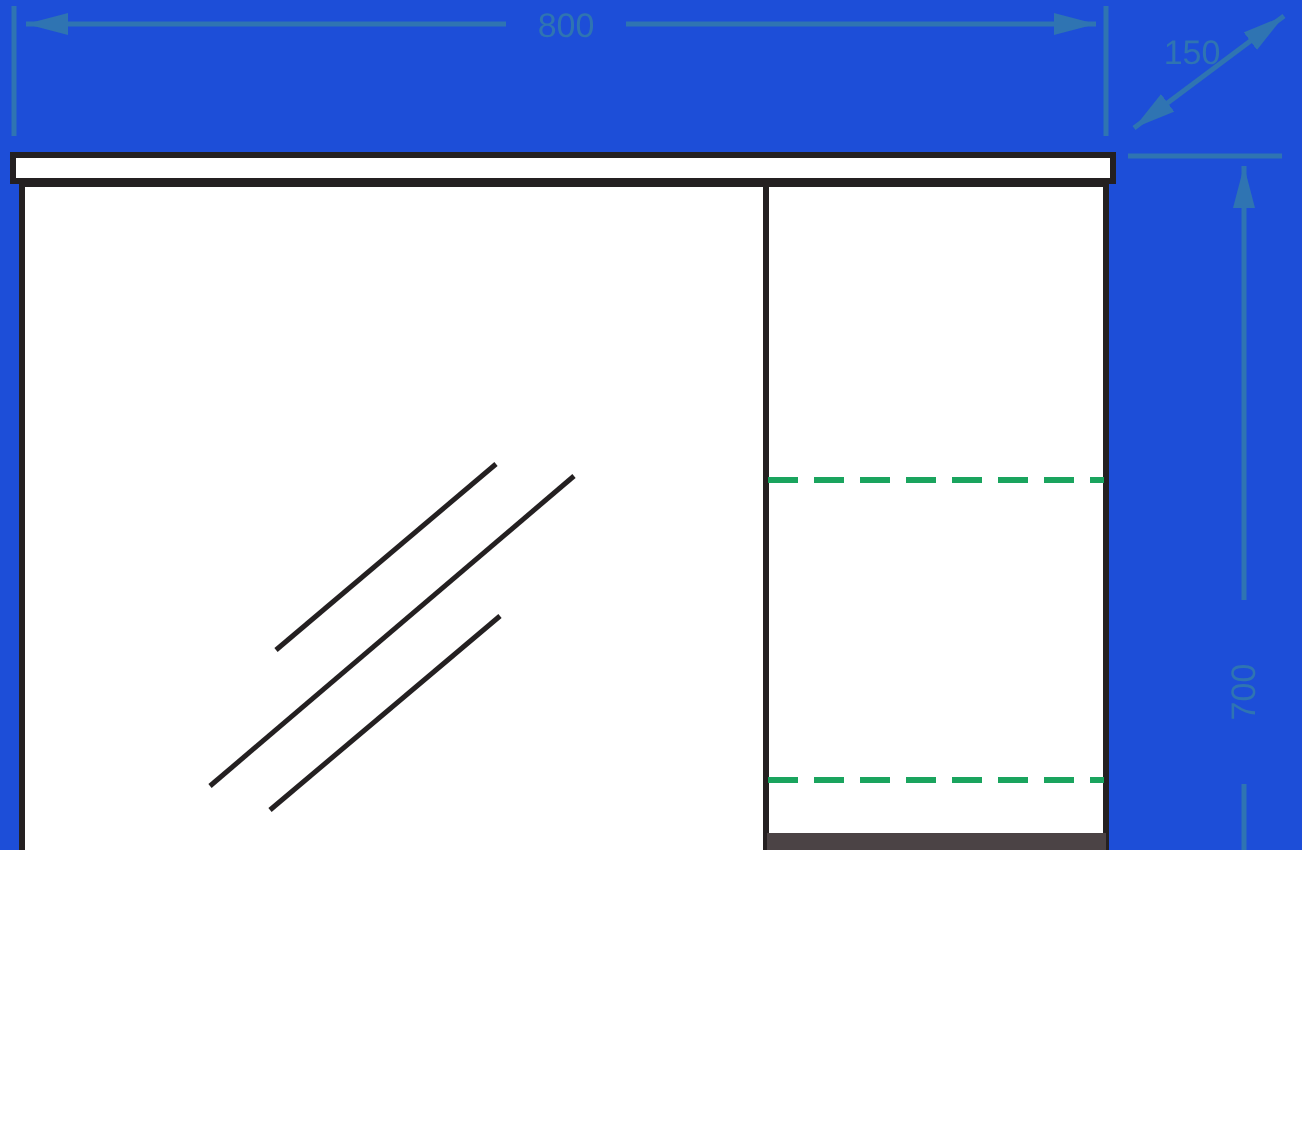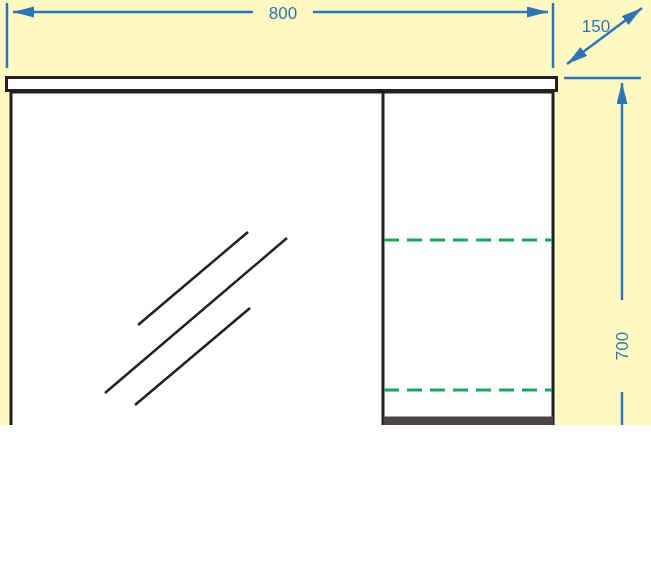--- a/index.html
+++ b/index.html
@@ -5,21 +5,21 @@
   html, body {
     margin: 0;
     padding: 0;
     background: #ffffff;
     font-family: "Liberation Sans", sans-serif;
   }
   .canvas {
     position: relative;
     width: 651px;
     height: 425px;
-    background: #fef9c3;
+    background: #1d4ed8;
     overflow: hidden;
   }
   svg { display: block; }
 
   
   .dim-line   { stroke: #2f74b2; stroke-width: 2.5; fill: none; }
   .dim-ext    { stroke: #2f74b2; stroke-width: 2.5; fill: none; }
   .dim-text   { font-family: "Liberation Sans", sans-serif; font-size: 17px; fill: #2f74b2; }
 
   

